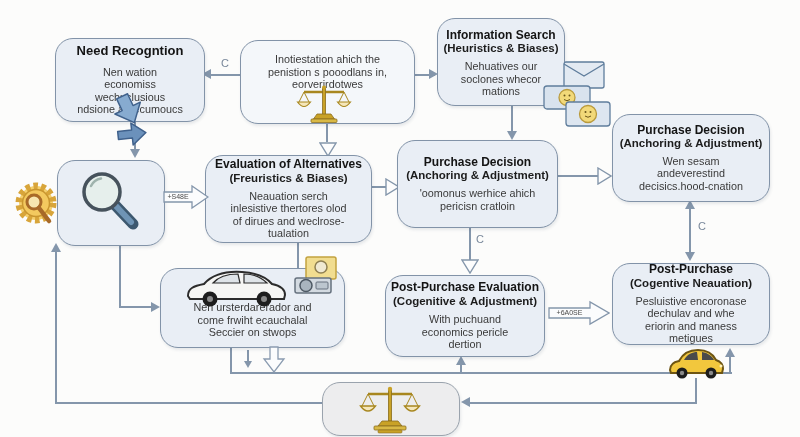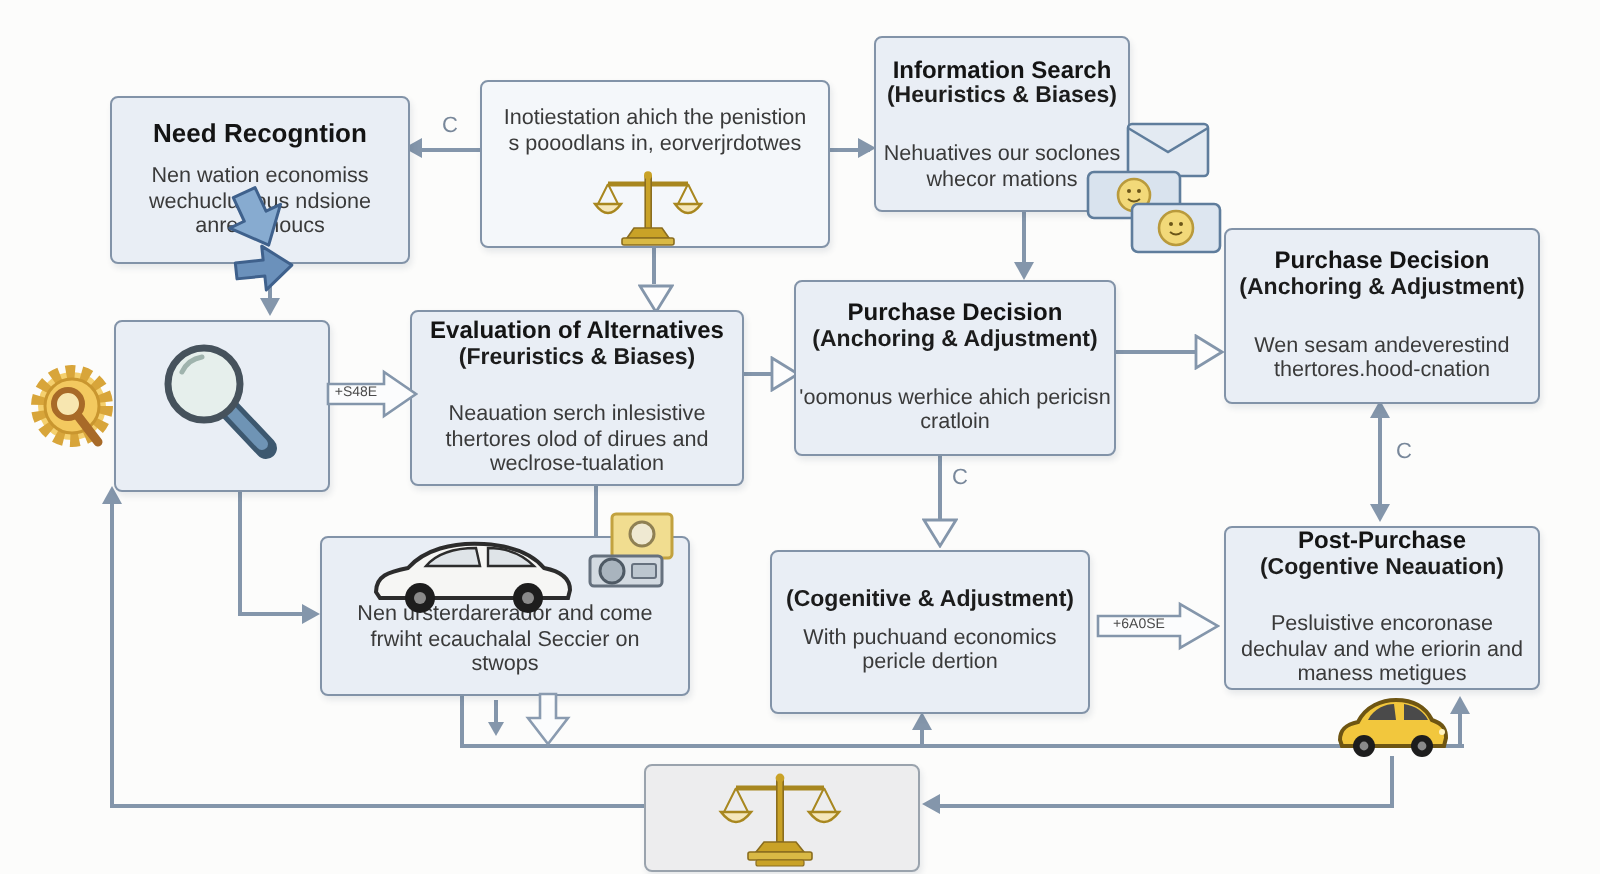--- a/index.html
+++ b/index.html
@@ -1,25 +1,25 @@
 <!DOCTYPE html>
 <html><head>
 <meta charset="utf-8">
 <style>
   html,body{margin:0;padding:0;background:#fcfcfb;font-family:"Liberation Sans","DejaVu Sans",sans-serif;}
   .stage{position:relative;width:800px;height:437px;background:#fcfcfb;overflow:hidden;}
-  .node{position:absolute;background:#e9eef5;border:1.6px solid #8293a8;border-radius:4px;
+  .node{position:absolute;background:#e9eef5;border:1.6px solid #8293a8;border-radius:18px;
         box-shadow:1px 2px 3px rgba(40,60,90,.10);box-sizing:border-box;z-index:2;
         display:flex;flex-direction:column;align-items:center;justify-content:center;
-        text-align:center;padding:5px 0;color:#2e2e2e;}
+        text-align:center;padding:5px 20px;color:#2e2e2e;}
   .node.light{background:#f4f7fa;justify-content:flex-start;padding-top:12px;}
   .node.plain{background:#ededee;border-color:#9aa3ad;}
   .title{font-weight:bold;font-size:12px;color:#141414;line-height:1.12;white-space:nowrap;}
   .subtitle{font-weight:bold;font-size:11.5px;color:#1c1c1c;line-height:1.1;white-space:nowrap;}
-  .body{font-size:10.8px;line-height:1.16;color:#3a3a3a;margin-top:16px;}
+  .body{font-size:10.8px;line-height:1.16;color:#3a3a3a;margin-top:5px;}
   .hline,.vline{position:absolute;background:#8496ab;z-index:1;}
   .hline{height:2px;} .vline{width:2px;}
   .ah{position:absolute;width:0;height:0;z-index:1;}
   .ah.right{border-top:5px solid transparent;border-bottom:5px solid transparent;border-left:9px solid #8496ab;}
   .ah.left{border-top:5px solid transparent;border-bottom:5px solid transparent;border-right:9px solid #8496ab;}
   .ah.down{border-left:5px solid transparent;border-right:5px solid transparent;border-top:9px solid #8496ab;}
   .ah.up{border-left:5px solid transparent;border-right:5px solid transparent;border-bottom:9px solid #8496ab;}
   .ah.sm.down{border-left:4px solid transparent;border-right:4px solid transparent;border-top:7px solid #8496ab;}
   .clabel{position:absolute;font-size:11px;color:#78879a;z-index:3;}
   .icon{position:absolute;z-index:3;line-height:0;}
@@ -115,39 +115,39 @@
         <polygon points="1,8 42,8 42,2 61,13 42,24 42,18 1,18" fill="#fbfcfd" stroke="#8496ab" stroke-width="1.3"></polygon>
       </svg>
     <span class="blabel" style="left:1px;width:41px">+6A0SE</span>
   </div>
   <div class="blockarrow" style="left:262px;top:346px;width:24px;height:27px">
     <svg width="24" height="27" viewBox="0 0 24 27">
         <polygon points="8,1 16,1 16,13 22,13 12,26 2,13 8,13" fill="#fbfcfd" stroke="#8a9bb0" stroke-width="1.3"></polygon>
       </svg>
   </div>
 
-  <div class="node" style="left:55px;top:48px;width:150px;height:84px">
+  <div class="node" style="left:55px;top:38px;width:150px;height:84px">
     <div class="title" style="font-size:13px">Need Recogntion</div>
     <div class="body" style="margin-top:7px">Nen wation economiss wechuclusious ndsione anrecumoucs</div>
   </div>
 
   <div class="node light" style="left:240px;top:40px;width:175px;height:84px">
     <div class="body" style="max-width:152px;margin-top:0">Inotiestation ahich the penistion s pooodlans in, eorverjrdotwes</div>
   </div>
 
   <div class="node" style="left:437px;top:18px;width:128px;height:88px;justify-content:flex-start;padding-top:10px">
     <div class="title">Information Search</div>
     <div class="subtitle">(Heuristics &amp; Biases)</div>
     <div class="body">Nehuatives our soclones whecor mations</div>
   </div>
 
   <div class="node" style="left:612px;top:114px;width:158px;height:88px">
     <div class="title">Purchase Decision</div>
     <div class="subtitle">(Anchoring &amp; Adjustment)</div>
-    <div class="body">Wen sesam andeverestind thertores.hood-cnation</div>
+    <div class="body">Wen sesam andeverestind decisics.hood-cnation</div>
   </div>
 
   <div class="node" style="left:205px;top:155px;width:167px;height:88px">
     <div class="title">Evaluation of Alternatives</div>
     <div class="subtitle">(Freuristics &amp; Biases)</div>
     <div class="body">Neauation serch inlesistive thertores olod of dirues and weclrose-tualation</div>
   </div>
 
   <div class="node" style="left:397px;top:140px;width:161px;height:88px">
     <div class="title">Purchase Decision</div>
@@ -155,20 +155,21 @@
     <div class="body">'oomonus werhice ahich pericisn cratloin</div>
   </div>
 
   <div class="node" style="left:57px;top:160px;width:108px;height:86px"></div>
 
   <div class="node" style="left:160px;top:268px;width:185px;height:80px;justify-content:flex-end;padding-bottom:8px">
     <div class="body" style="max-width:165px">Nen ursterdarerador and come frwiht ecauchalal Seccier on stwops</div>
   </div>
 
   <div class="node" style="left:385px;top:275px;width:160px;height:82px">
+    <div class="title">Post-Purchase Evaluation</div>
     <div class="subtitle">(Cogenitive &amp; Adjustment)</div>
     <div class="body" style="margin-top:6px">With puchuand economics pericle dertion</div>
   </div>
 
   <div class="node" style="left:612px;top:263px;width:158px;height:82px">
     <div class="title">Post-Purchase</div>
     <div class="subtitle">(Cogentive Neauation)</div>
     <div class="body">Pesluistive encoronase dechulav and whe eriorin and maness metigues</div>
   </div>
 

